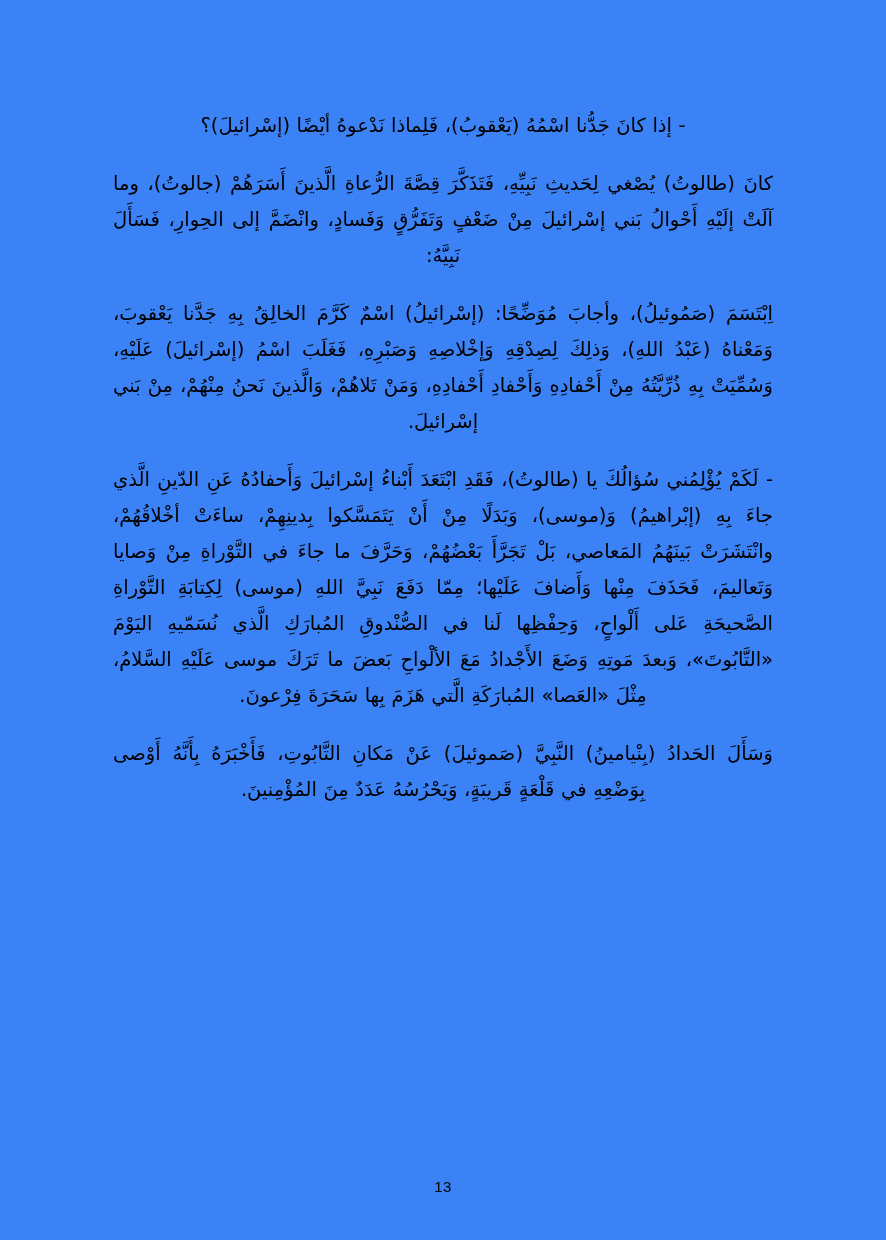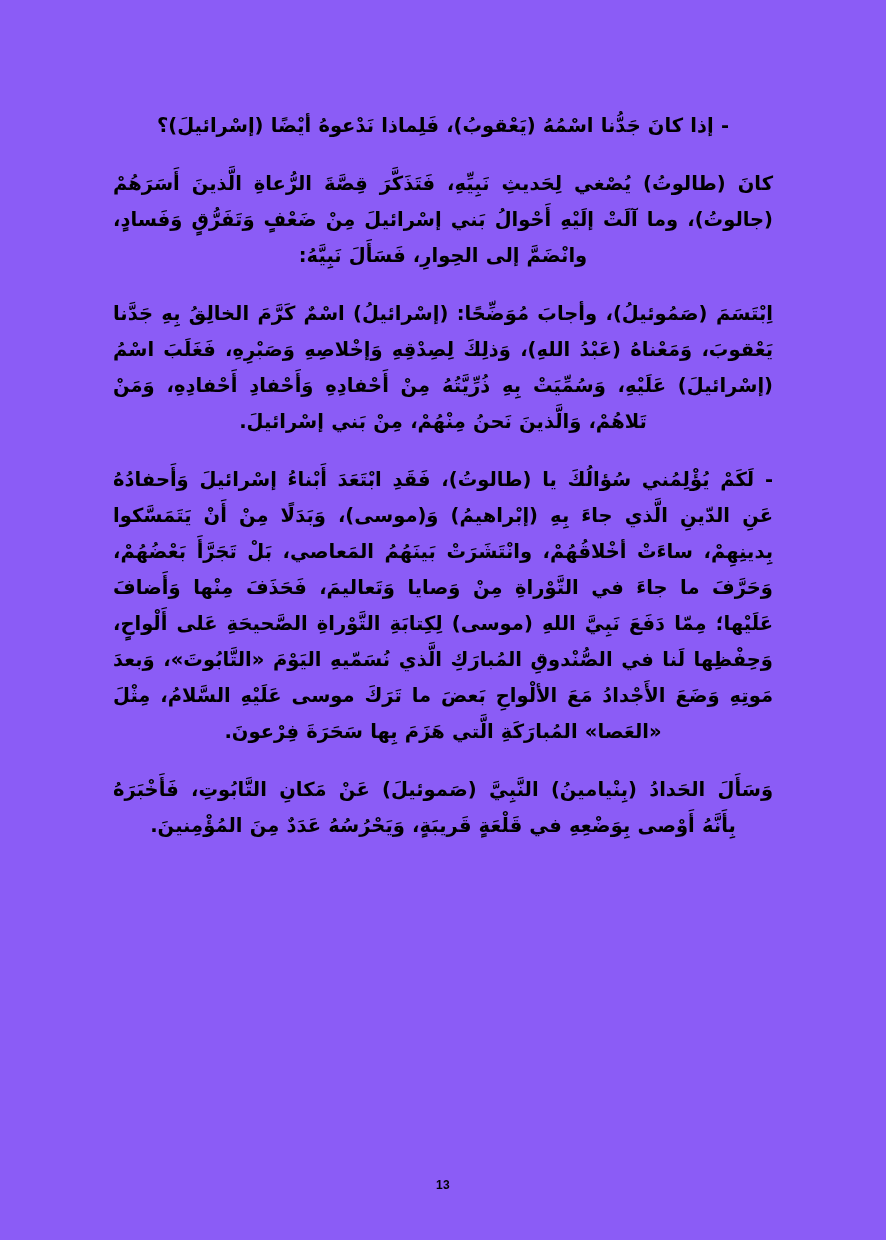--- a/index.html
+++ b/index.html
@@ -6,25 +6,24 @@
   html, body {
     margin: 0;
     padding: 0;
     background: #ffffff;
   }
 
   .page {
     position: relative;
     width: 886px;
     height: 1240px;
-    background: #8b5cf6;
+    background: #3b82f6;
     margin: 0 auto;
     overflow: hidden;
     box-sizing: border-box;
-    font-weight: bold;
   }
 
   .text-block {
     position: absolute;
     top: 108px;
     right: 113px;
     left: 113px;
     width: 660px;
     direction: rtl;
     text-align: justify;
@@ -54,21 +53,21 @@
     text-align-last: center;
   }
 
   .page-number {
     position: absolute;
     left: 0;
     right: 0;
     top: 1178px;
     text-align: center;
     font-family: "Liberation Sans", sans-serif;
-    font-size: 12px;
+    font-size: 15px;
     color: #000000;
     letter-spacing: 0.02em;
   }
 </style>
 </head>
 <body>
 
 <div class="page">
 
   <div class="text-block">

